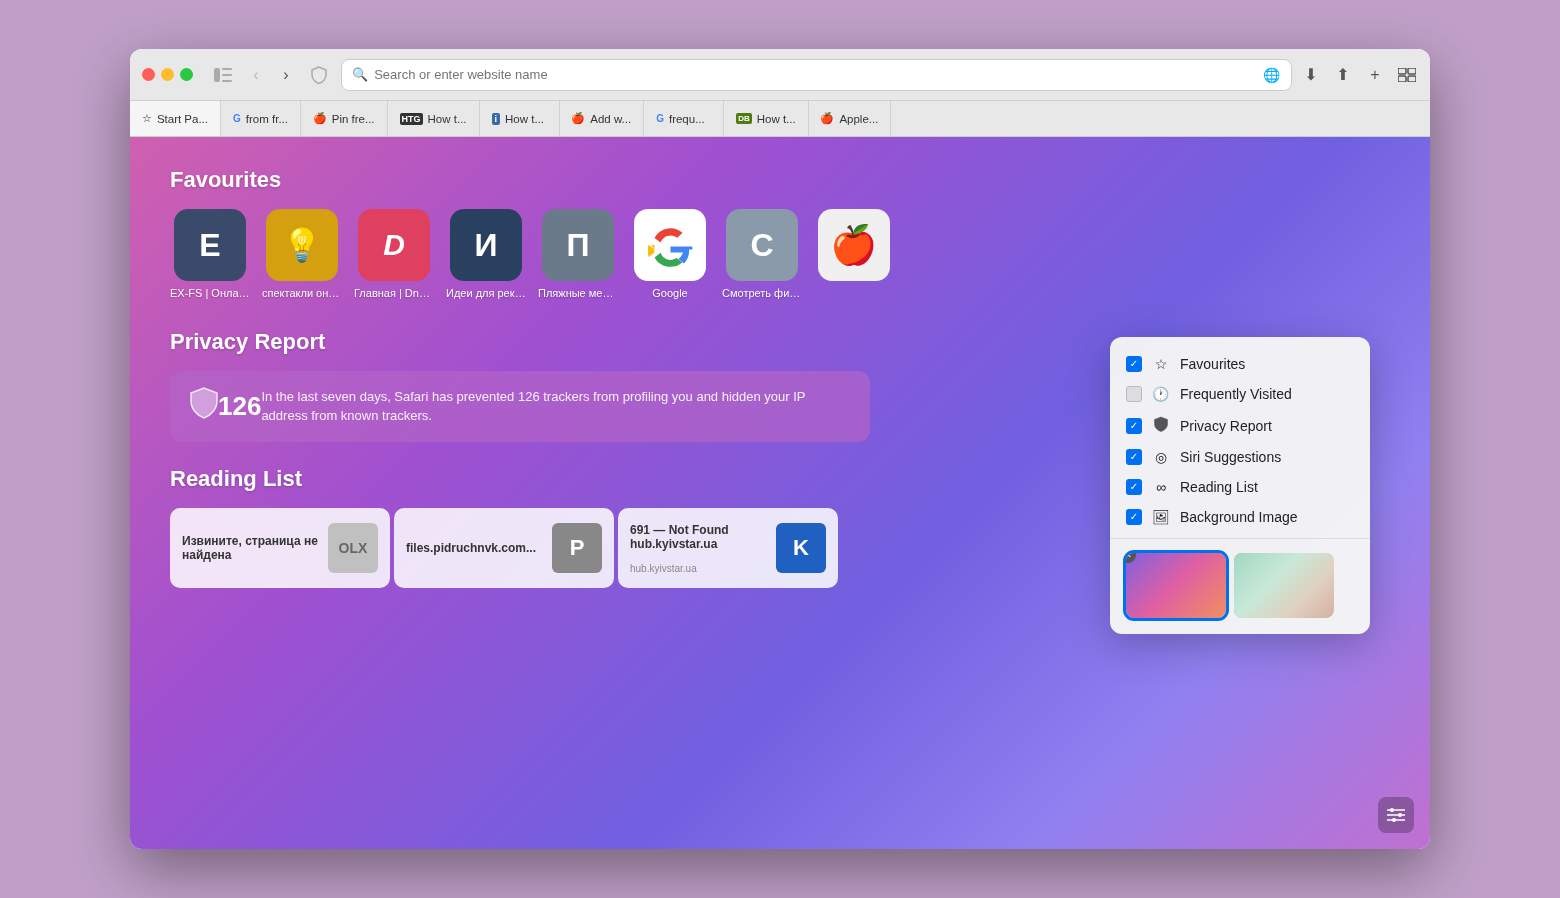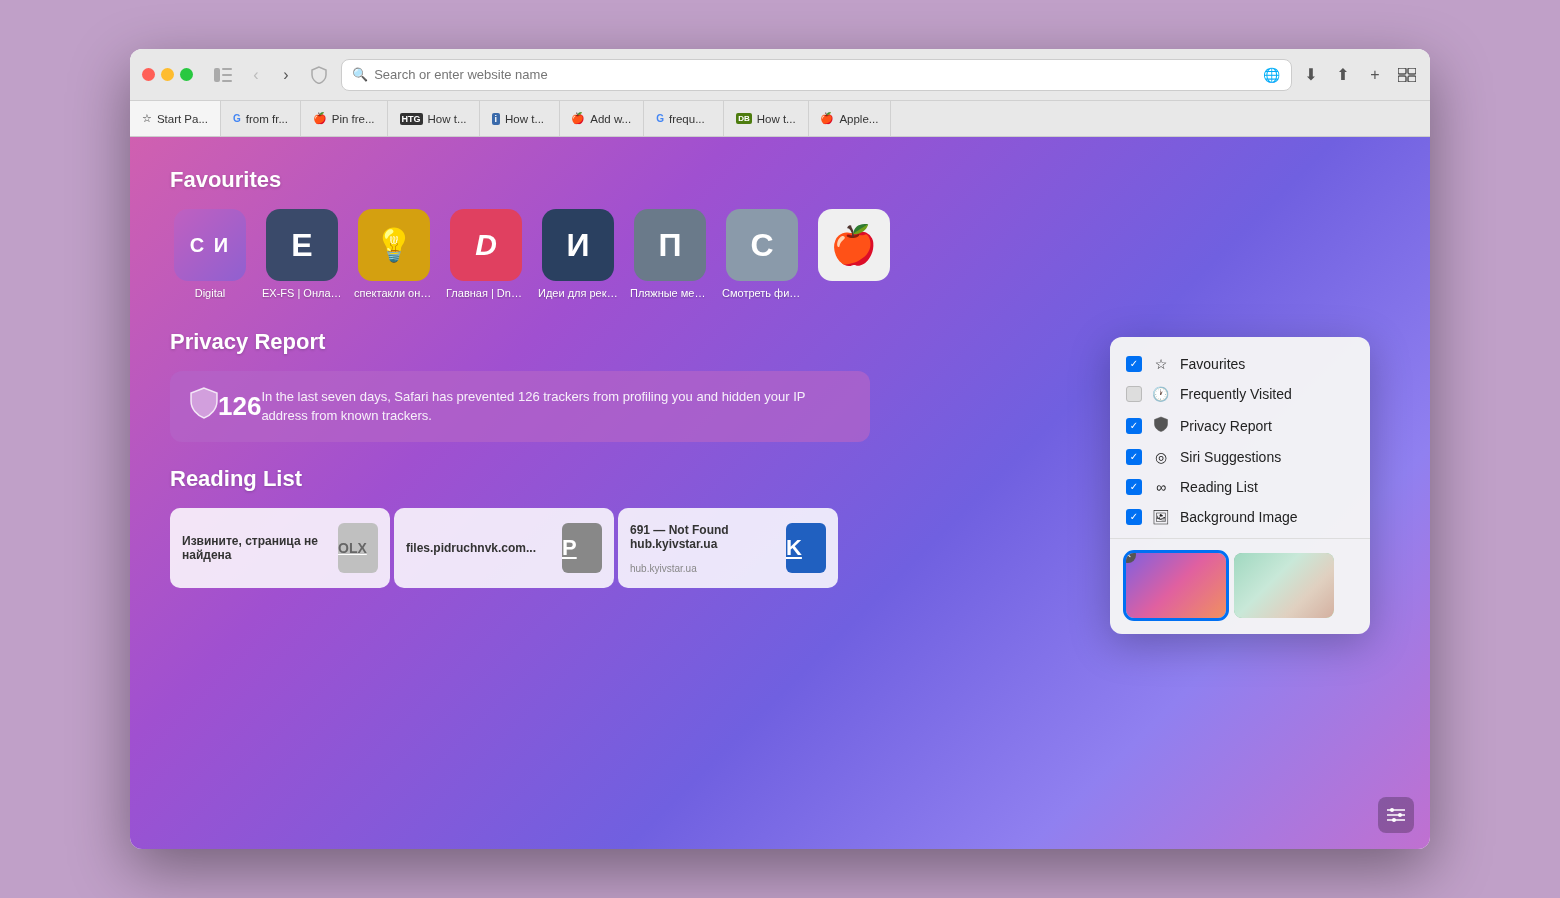--- a/index.html
+++ b/index.html
@@ -289,31 +289,30 @@
       color: #333;
     }
 
     .reading-item-url {
       font-size: 10px;
       color: #888;
       margin-top: 12px;
     }
 
     .reading-item-thumb {
-      width: 40px;
+      width: 50px;
       height: 50px;
       border-radius: 6px;
       display: flex;
       align-items: center;
-      justify-content: flex-start;
+      justify-content: center;
       font-size: 20px;
       font-weight: 700;
       color: #fff;
       flex-shrink: 0;
-      text-decoration: underline;
     }
 
     
     .dropdown-panel {
       position: absolute;
       top: 200px;
       right: 60px;
       background: rgba(245, 245, 245, 0.97);
       border-radius: 12px;
       box-shadow: 0 10px 40px rgba(0,0,0,0.25);
@@ -528,26 +527,20 @@
       <span>Apple...</span>
     </div>
   </div>
 
   <div class="content-area">
     <div class="page-content">
 
       <div class="section-title">Favourites</div>
       <div class="favourites-grid">
 
-        <div class="fav-item">
-          <div class="fav-icon bg-pink-sq">
-            <span style="font-size:20px; font-weight:700; letter-spacing:2px;">С И</span>
-          </div>
-          <span class="fav-label">Digital</span>
-        </div>
 
         <div class="fav-item">
           <div class="fav-icon bg-blue-dark">
             <span style="font-size:32px; font-weight:700;">Е</span>
           </div>
           <span class="fav-label">EX-FS | Онлайн к...</span>
         </div>
 
         <div class="fav-item">
           <div class="fav-icon bg-yellow">
@@ -570,20 +563,32 @@
           <span class="fav-label">Идеи для рекламы...</span>
         </div>
 
         <div class="fav-item">
           <div class="fav-icon bg-gray-mid">
             <span style="font-size:32px; font-weight:700;">П</span>
           </div>
           <span class="fav-label">Пляжные места по...</span>
         </div>
 
+        <div class="fav-item">
+          <div class="fav-icon bg-white-card">
+            <svg viewBox="0 0 46 46" width="46" height="46">
+              <path d="M23.5 13.4c2.7 0 5.1.9 6.9 2.4l5.1-5.1C32.3 8 28.3 6.2 23.5 6.2c-6.9 0-12.8 3.9-15.9 9.7l6 4.6c1.5-4.3 5.5-7.1 9.9-7.1z" fill="#EA4335"></path>
+              <path d="M7.7 27.5l-6-4.6C1.1 24.9 1 26.2 1 27.5s.1 2.6.4 3.8l6-4.6c-.1-.4-.1-.8-.1-1.2s0-.8.1-1.2z" fill="#FBBC05"></path>
+              <path d="M23.5 44.8c4.8 0 8.8-1.6 11.7-4.3l-5.7-4.4c-1.7 1.1-3.7 1.8-6 1.8-4.4 0-8.4-2.8-9.9-7.1l-6 4.6c3 5.8 9 9.4 15.9 9.4z" fill="#34A853"></path>
+              <path d="M45.5 27.5c0-1-.1-2-.3-3H23.5v6h12.3c-.6 2.8-2.2 5-4.6 6.5l5.7 4.4c3.4-3.1 5.3-7.7 5.3-13.5-.1 0-.1-.3-.1-.4z" fill="#4285F4"></path>
+              <path d="M7.6 22.9c-.4 1.2-.6 2.5-.6 3.8s.2 2.6.6 3.8l-6 4.6C1.1 33.3 1 30.5 1 27.5s.1-2.6.4-3.8l6 4.6-2.8-5.4z" fill="#FBBC05"></path>
+            </svg>
+          </div>
+          <span class="fav-label">Google</span>
+        </div>
 
         <div class="fav-item">
           <div class="fav-icon bg-gray-lt">
             <span style="font-size:32px; font-weight:700;">С</span>
           </div>
           <span class="fav-label">Смотреть фильмы...</span>
         </div>
 
         <div class="fav-item">
           <div class="fav-icon bg-apple-white">

